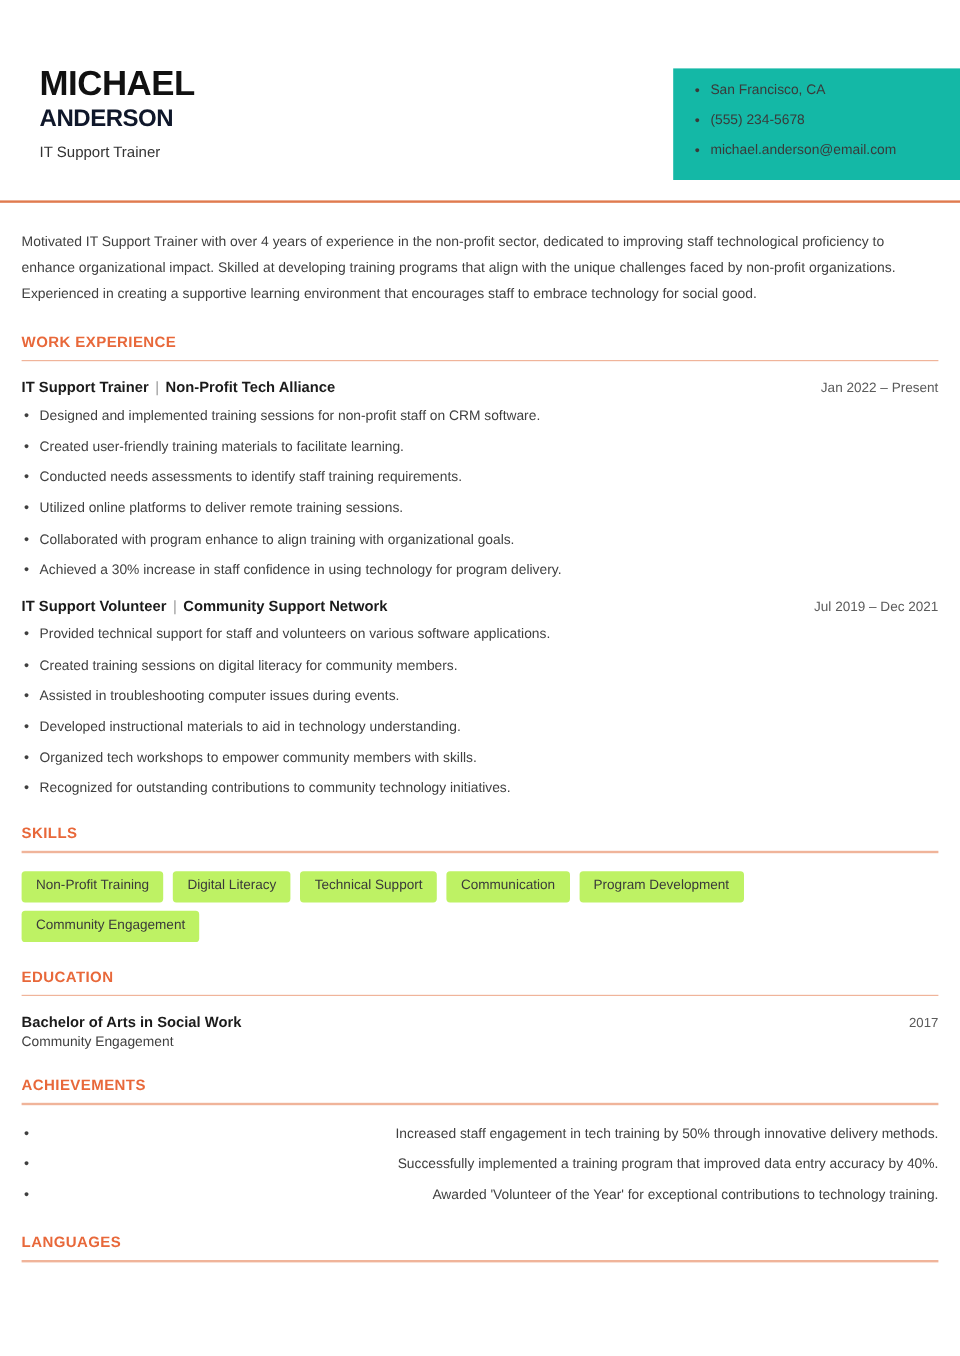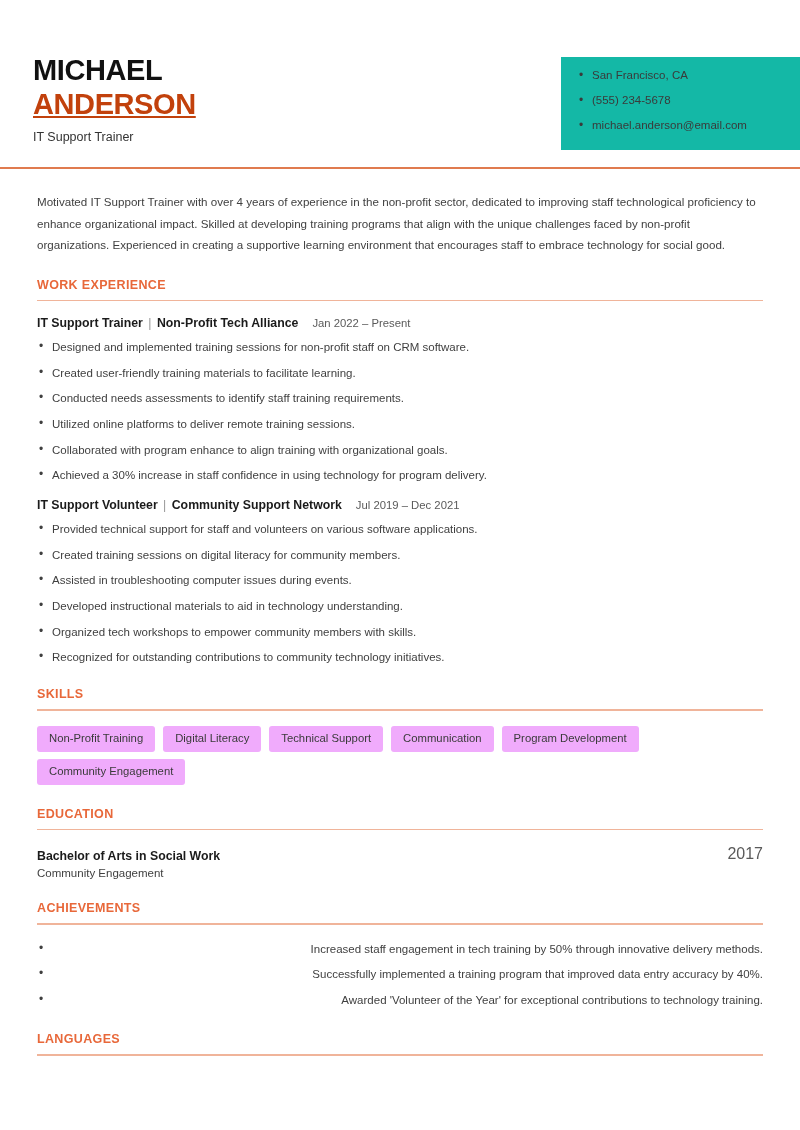--- a/index.html
+++ b/index.html
@@ -28,27 +28,26 @@
 
   .name-first {
     font-size: 29px;
     font-weight: bold;
     letter-spacing: -0.4px;
     color: #111111;
     line-height: 1.16;
     text-transform: uppercase;
   }
   .name-last {
-    font-size: 29px;
+    font-size: 20px;
     font-weight: bold;
     letter-spacing: -0.4px;
-    color: #c2410c;
+    color: #0f172a;
     line-height: 1.16;
     text-transform: uppercase;
-    text-decoration: underline;
   }
   .job-title {
     margin-top: 9px;
     font-size: 12.5px;
     color: #333333;
     font-weight: normal;
   }
 
   .contact-block {
     background: #14b8a6;
@@ -75,21 +74,21 @@
     font-size: 12px;
   }
 
   .header-rule {
     width: 100%;
     height: 2px;
     background: #E07B4F;
   }
 
   
-  .content { padding: 0 37px; }
+  .content { padding: 0 18px; }
 
   .summary {
     margin-top: 22px;
     font-size: 11.6px;
     line-height: 1.86;
     color: #3f3f3f;
     max-width: 738px;
   }
 
   .section { margin-top: 22px; }
@@ -105,21 +104,23 @@
     margin-top: 8px;
     height: 1.5px;
     background: #f0b49a;
     width: 100%;
   }
 
   
   .entry { margin-top: 15px; }
   .entry-head {
     display: flex;
+    justify-content: space-between;
     align-items: baseline;
+    gap: 16px;
   }
   .entry-title {
     font-size: 12.3px;
     font-weight: bold;
     color: #1b1b1b;
   }
   .entry-sep { color: #999; font-weight: normal; padding: 0 2px; }
   .entry-date {
     font-size: 11.3px;
     color: #5a5a5a;
@@ -148,38 +149,38 @@
 
   
   .pill-wrap {
     margin-top: 15px;
     display: flex;
     flex-wrap: wrap;
     gap: 7px 8px;
     max-width: 690px;
   }
   .pill {
-    background: #f0abfc;
+    background: #bef264;
     border-radius: 3px;
     padding: 6px 12px 7px;
     font-size: 11.3px;
     color: #3a3a3a;
     line-height: 1.15;
     white-space: nowrap;
   }
 
   
   .edu-head {
     margin-top: 15px;
     display: flex;
     justify-content: space-between;
     align-items: flex-end;
   }
   .edu-degree { font-size: 12.3px; font-weight: bold; color: #1b1b1b; }
-  .edu-year { font-size: 16px; color: #5a5a5a; white-space: nowrap; }
+  .edu-year { font-size: 11px; color: #5a5a5a; white-space: nowrap; }
   .edu-school { margin-top: 4px; font-size: 11.5px; color: #3f3f3f; }
 
   .ach-list { margin-top: 16px; text-align: right; }
   .lang-section { margin-top: 24px; }
 </style>
 </head>
 <body>
 
 <div class="page">
 

